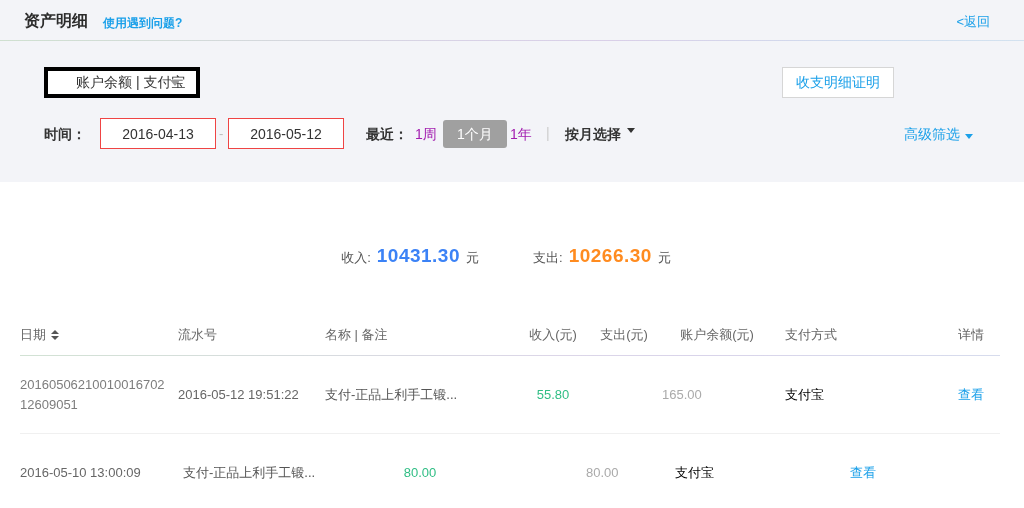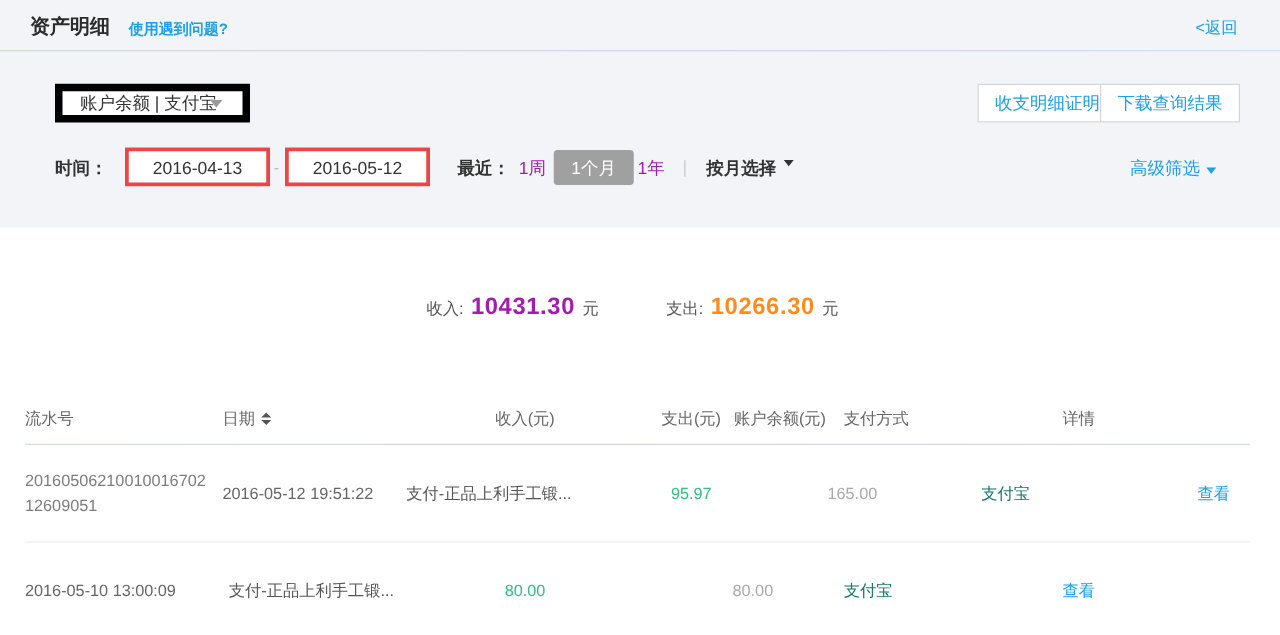--- a/index.html
+++ b/index.html
@@ -20,22 +20,22 @@
     position:absolute; left:0; right:0; bottom:0; height:1px;
     background:linear-gradient(to right,#cfe0d0,#d8d2e6 45%,#d9cfe8 60%,#cfdcee 85%,#d3e2f0);
   }
   .title { position:absolute; left:24px; top:11px; font-size:16px; font-weight:700; color:#2b2b2b; }
   .help-link { position:absolute; left:103px; top:15px; font-size:12px; color:#1ba0e9; cursor:pointer; text-decoration:none; font-weight:700; }
   .back-link { position:absolute; right:34px; top:13px; font-size:13px; color:#1ba0e9; cursor:pointer; text-decoration:none; }
 
   
   .account-select {
     position:absolute; left:44px; top:67px; width:156px; height:31px;
-    background:#fff; border:6px solid #000000;
-    display:flex; align-items:center; padding-left:14px; cursor:pointer;
+    background:#fff; border:4px solid #000000;
+    display:flex; align-items:center; padding-left:28px; cursor:pointer;
     font-size:14px; color:#333;
   }
   .account-select .caret { position:absolute; right:16px; }
   .caret { width:0; height:0; border-left:5px solid transparent; border-right:5px solid transparent; border-top:6px solid #9a9a9a; display:inline-block; }
   .caret.small { border-left-width:4px; border-right-width:4px; border-top-width:5px; }
   .caret.dark { border-top-color:#333; }
   .caret.blue { border-top-color:#1ba0e9; }
 
   .btn {
     position:absolute; top:67px; height:31px;
@@ -44,21 +44,21 @@
     padding:0 13px;
   }
   .btn.proof { left:782px; }
   .btn.download { left:880px; }
 
   
   .time-row { position:absolute; left:0; right:0; top:118px; height:31px; }
   .time-label { position:absolute; left:44px; top:8px; font-size:14px; color:#333; font-weight:700; }
   .date-input {
     position:absolute; top:0; width:116px; height:31px;
-    border:3px solid #ef4444; background:#fff; text-align:center;
+    border:1px solid #ef4444; background:#fff; text-align:center;
     font-size:14px; color:#333; font-family:inherit;
   }
   .date-input.from { left:100px; }
   .date-input.to { left:228px; }
   .date-dash { position:absolute; left:219px; top:8px; color:#bbb; font-size:13px; }
   .recent-label { position:absolute; left:366px; top:8px; font-size:14px; color:#333; font-weight:700; }
   .recent-opt { position:absolute; top:8px; font-size:14px; color:#a21caf; cursor:pointer; }
   .recent-opt.w1 { left:415px; }
   .recent-opt.m1 {
     left:443px; top:2px; background:#a0a0a0; color:#fff; border-radius:3px;
@@ -67,27 +67,27 @@
   .recent-opt.y1 { left:510px; }
   .recent-divider { position:absolute; left:546px; top:7px; color:#ccc; font-size:14px; }
   .month-select { position:absolute; left:565px; top:8px; font-size:14px; color:#333; font-weight:700; cursor:pointer; display:flex; align-items:flex-start; gap:6px; }
   .month-select .caret { margin-top:2px; }
   .advanced-filter { position:absolute; right:51px; top:8px; font-size:14px; color:#1ba0e9; cursor:pointer; display:flex; align-items:center; gap:5px; }
   .advanced-filter .caret { margin-top:2px; }
 
   
   .content { position:relative; width:1024px; height:326px; background:#fff; }
   .summary {
-    position:absolute; top:53px; left:0; right:12px;
+    position:absolute; top:63px; left:0; right:12px;
     display:flex; justify-content:center; align-items:baseline; gap:6px;
     font-size:13px; color:#555;
   }
   .summary .gap { width:42px; }
   .summary .num { font-size:19px; font-weight:700; letter-spacing:0.5px; }
-  .summary .num.income { color:#a21caf; }
+  .summary .num.income { color:#3b82f6; }
   .summary .num.expense { color:#ff8b1f; }
 
   
   .table { position:absolute; left:20px; right:24px; top:133px; }
   .tr {
     display:grid;
     grid-template-columns:158px 142px 200px 66px 76px 110px 120px 1fr;
     align-items:center;
   }
   .tr.head { height:40px; font-size:13px; color:#666; }
@@ -97,21 +97,21 @@
     background:linear-gradient(to right,#d2e2d4,#dcd6e8 55%,#d9d4ea 70%,#d7dced);
   }
   .tr.row { height:77px; font-size:13px; }
   .row-divider { height:1px; background:#f0f0f0; }
   .td.serial { color:#7d7d7d; word-break:break-all; line-height:20px; padding-right:10px; }
   .td.date { color:#666; }
   .td.name { color:#555; padding-left:5px; white-space:nowrap; overflow:hidden; }
   .td.income { color:#30be85; text-align:center; }
   .td.expense { text-align:center; color:#999; }
   .td.balance { color:#aaa; text-align:left; }
-  .td.method { color:#0f766e; padding-left:13px; }
+  .td.method { color:#000000; padding-left:13px; }
   .td.detail { text-align:right; padding-right:16px; }
   .th.c { justify-content:center; }
   .th.method-h { padding-left:13px; }
   .th.detail-h { justify-content:flex-end; padding-right:16px; }
   .detail-link { color:#1ba0e9; cursor:pointer; text-decoration:none; }
 
   .sort-icon { display:inline-flex; flex-direction:column; gap:2px; margin-left:5px; cursor:pointer; }
   .sort-icon i { display:block; width:0; height:0; border-left:4px solid transparent; border-right:4px solid transparent; }
   .sort-icon .up { border-bottom:4px solid #555; }
   .sort-icon .down { border-top:4px solid #555; }
@@ -129,21 +129,20 @@
       <a class="back-link">&lt;返回</a>
       <div class="hairline"></div>
     </div>
 
     <div class="account-select">
       <span>账户余额 | 支付宝</span>
       <span class="caret"></span>
     </div>
 
     <button class="btn proof">收支明细证明</button>
-    <button class="btn download">下载查询结果</button>
 
     <div class="time-row">
       <span class="time-label">时间：</span>
       <input class="date-input from" value="2016-04-13" style="">
       <span class="date-dash">-</span>
       <input class="date-input to" value="2016-05-12" style="">
       <span class="recent-label">最近：</span>
       <span class="recent-opt w1">1周</span>
       <span class="recent-opt m1">1个月</span>
       <span class="recent-opt y1">1年</span>
@@ -167,41 +166,42 @@
       <span>元</span>
       <span class="gap"></span>
       <span>支出:</span>
       <span class="num expense">10266.30</span>
       <span>元</span>
     </div>
 
     <div class="table">
 
       <div class="tr head">
-        <div class="th">流水号</div>
         <div class="th">
           <span>日期</span>
           <span class="sort-icon">
               <i class="up"></i>
               <i class="down"></i>
             </span>
         </div>
+        <div class="th">流水号</div>
+        <div class="th" style="padding-left:5px;">名称 | 备注</div>
         <div class="th c">收入(元)</div>
         <div class="th c">支出(元)</div>
         <div class="th c">账户余额(元)</div>
         <div class="th method-h">支付方式</div>
         <div class="th detail-h">详情</div>
       </div>
       <div class="head-underline"></div>
 
       <div class="tr row">
         <div class="td serial">2016050621001001670212609051</div>
         <div class="td date">2016-05-12 19:51:22</div>
         <div class="td name">支付-正品上利手工锻...</div>
-        <div class="td income">95.97</div>
+        <div class="td income">55.80</div>
         <div class="td expense"></div>
         <div class="td balance">165.00</div>
         <div class="td method">支付宝</div>
         <div class="td detail">
           <a class="detail-link">查看</a>
         </div>
       </div>
       <div class="row-divider"></div>
 
       <div class="tr row">

